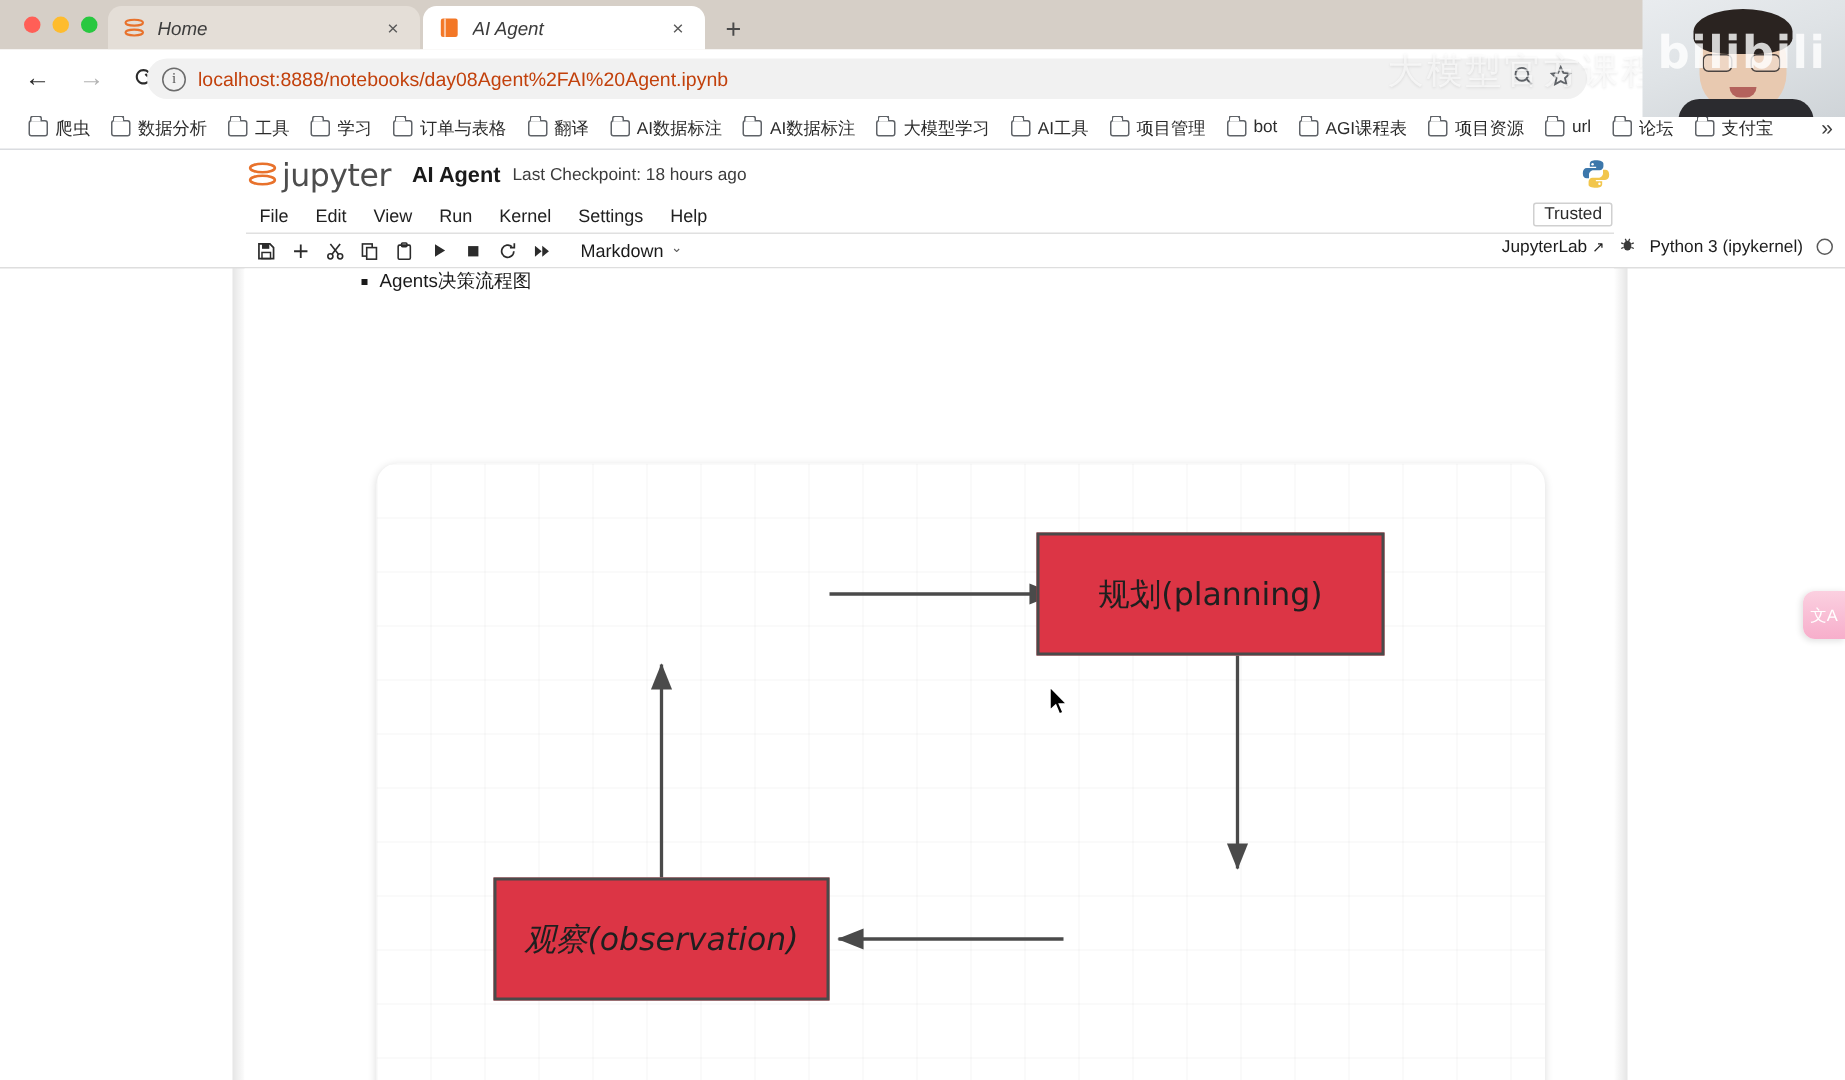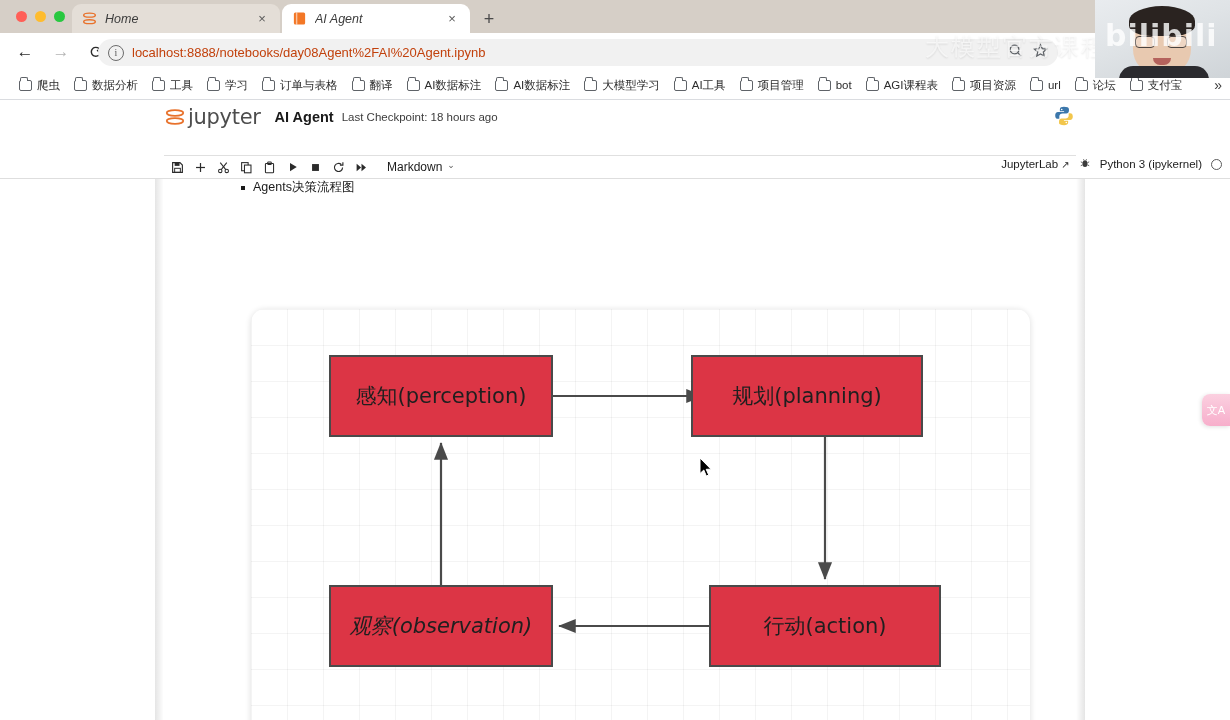--- a/index.html
+++ b/index.html
@@ -116,21 +116,21 @@
   }
   .nb-shell {
     position: absolute; top: 100px; left: 0; width: 1230px; height: 620px;
     background: #ffffff;
   }
   .jp-header {
     position: absolute; top: 0; left: 0; width: 1230px; height: 33px;
     background: #ffffff; display: flex; align-items: center;
     padding-left: 164px;
   }
-  .jp-logo { display: flex; align-items: center; gap: 2px; margin-right: 14px; }
+  .jp-logo { display: flex; align-items: flex-start; gap: 2px; margin-right: 14px; }
   .jp-logo-mark { width: 22px; height: 22px; }
   .jp-logo-text {
     font-size: 21px; color: #4d4d4d; letter-spacing: -0.3px;
     font-family: "DejaVu Sans", sans-serif; font-weight: 400;
   }
   .nb-name { font-size: 14.5px; font-weight: bold; color: #1a1a1a; margin-right: 8px; }
   .checkpoint { font-size: 11.5px; color: #3c3c3c; }
   .py-logo { position: absolute; right: 155px; top: 5px; width: 22px; height: 22px; }
 
   .jp-menu {
@@ -449,20 +449,30 @@
       <span class="py-logo">
         <svg viewBox="0 0 24 24" width="22" height="22">
           <path d="M11.9 2c-2.6 0-4.4.8-4.4 2.6v2.2h4.6v.8H5.4C3.5 7.6 2.4 9 2.4 11.4s1 3.7 2.9 3.7h1.6v-2.5c0-1.9 1.6-3.3 3.5-3.3h4.2c1.6 0 2.8-1.3 2.8-2.9V4.6C17.4 2.9 15.3 2 11.9 2z" fill="#3c77ab"></path>
           <path d="M12.1 22c2.6 0 4.4-.8 4.4-2.6v-2.2h-4.6v-.8h6.7c1.9 0 3-1.4 3-3.8s-1-3.7-2.9-3.7h-1.6v2.5c0 1.9-1.6 3.3-3.5 3.3H9.4c-1.6 0-2.8 1.3-2.8 2.9v2.4C6.6 21.1 8.7 22 12.1 22z" fill="#f2c64c"></path>
           <circle cx="9.5" cy="4.9" r="0.9" fill="#fff"></circle>
           <circle cx="14.5" cy="19.1" r="0.9" fill="#fff"></circle>
         </svg>
       </span>
     </div>
 
+    <div class="jp-menu">
+      <span class="jp-menu-item">File</span>
+      <span class="jp-menu-item">Edit</span>
+      <span class="jp-menu-item">View</span>
+      <span class="jp-menu-item">Run</span>
+      <span class="jp-menu-item">Kernel</span>
+      <span class="jp-menu-item">Settings</span>
+      <span class="jp-menu-item">Help</span>
+      <span class="trusted-badge">Trusted</span>
+    </div>
     <div class="menu-rule"></div>
 
     <div class="jp-toolbar">
       <span class="tb-btn">
         <svg viewBox="0 0 16 16" width="13" height="13">
             <path d="M2 2h9l3 3v9H2V2z" fill="none" stroke="#2b2b2b" stroke-width="1.4"></path>
             <rect x="4.5" y="2" width="6" height="4" fill="#2b2b2b"></rect>
             <rect x="4.5" y="9" width="7" height="5" fill="none" stroke="#2b2b2b" stroke-width="1.2"></rect>
           </svg>
       </span>
@@ -560,31 +570,25 @@
 
           <line x1="302" y1="87" x2="452" y2="87" stroke="#4a4a4a" stroke-width="2.2" marker-end="url(#ah)"></line>
 
           <line x1="574" y1="128" x2="574" y2="270" stroke="#4a4a4a" stroke-width="2.2" marker-end="url(#ah)"></line>
 
           <line x1="458" y1="317" x2="308" y2="317" stroke="#4a4a4a" stroke-width="2.2" marker-end="url(#ah)"></line>
 
           <line x1="190" y1="276" x2="190" y2="134" stroke="#4a4a4a" stroke-width="2.2" marker-end="url(#ah)"></line>
         </svg>
 
-        <div class="node perception">
-          <span>感知(perception)</span>
-        </div>
         <div class="node planning">
           <span>规划(planning)</span>
         </div>
         <div class="node observation">
           <span>观察(observation)</span>
-        </div>
-        <div class="node action">
-          <span>行动(action)</span>
         </div>
 
       </div>
 
     </div>
   </div>
 
   <div class="watermark">大模型官方课程</div>
   <div class="bili-wm">bilibili</div>
 

